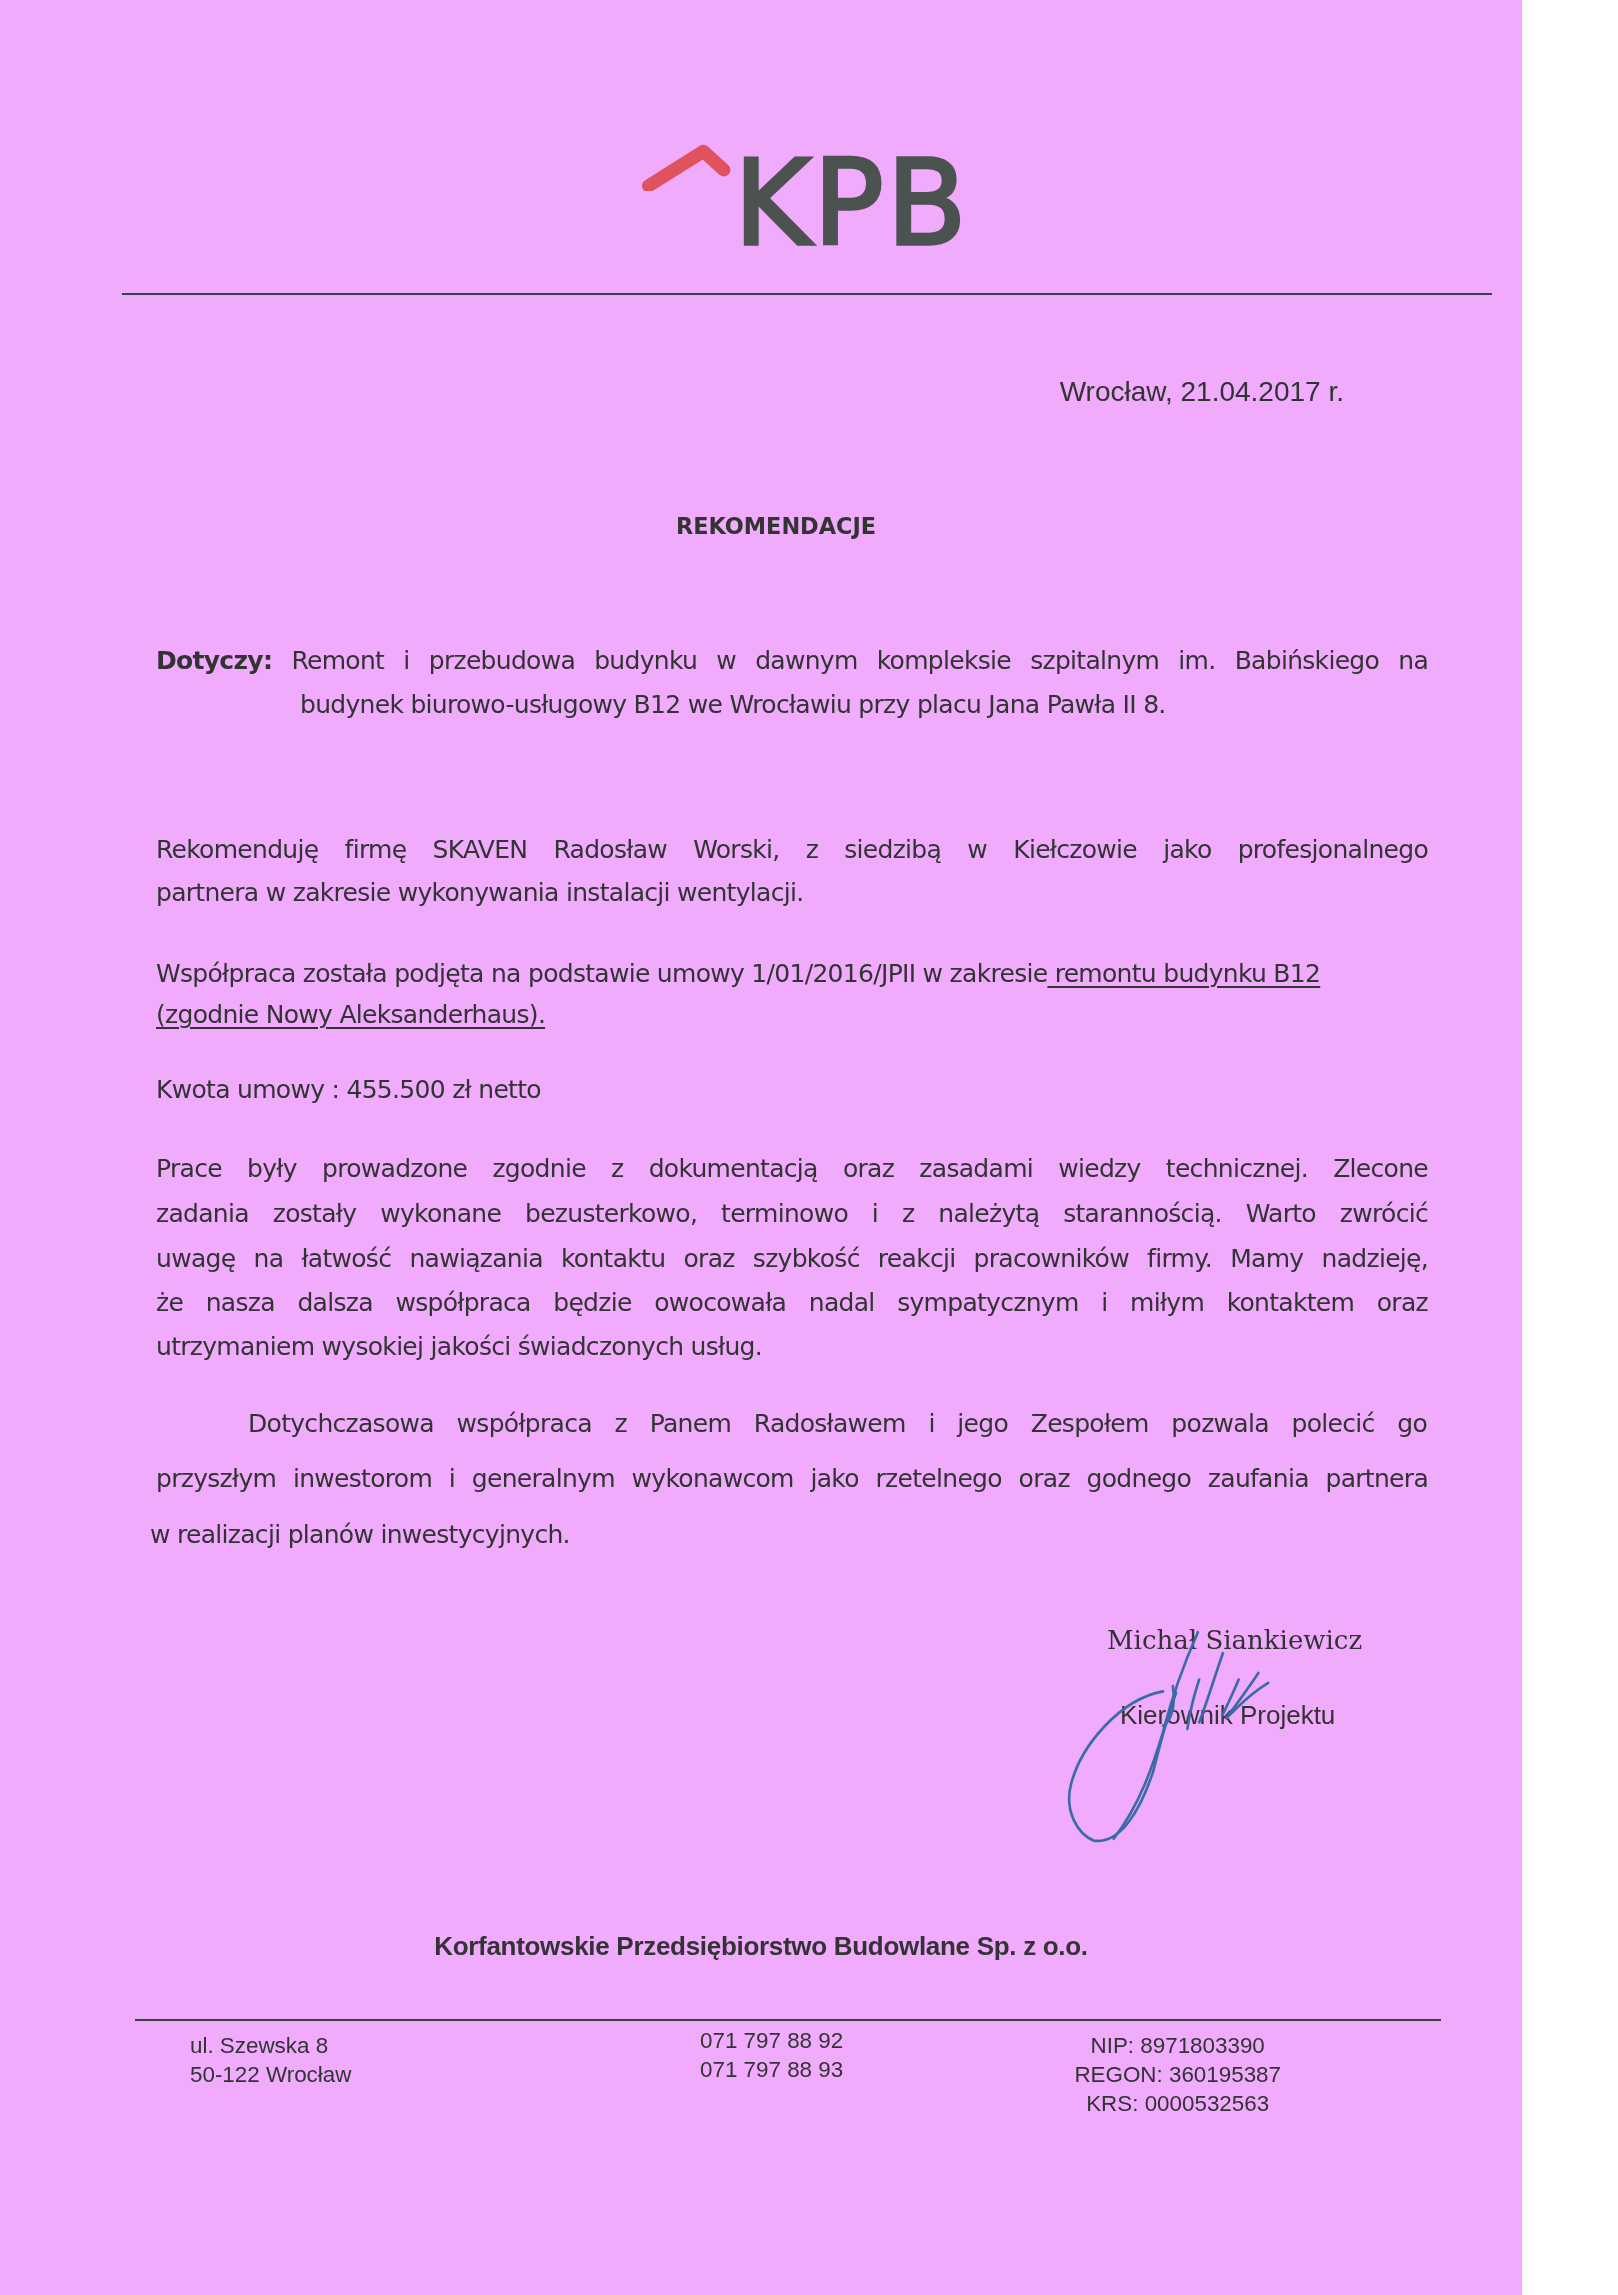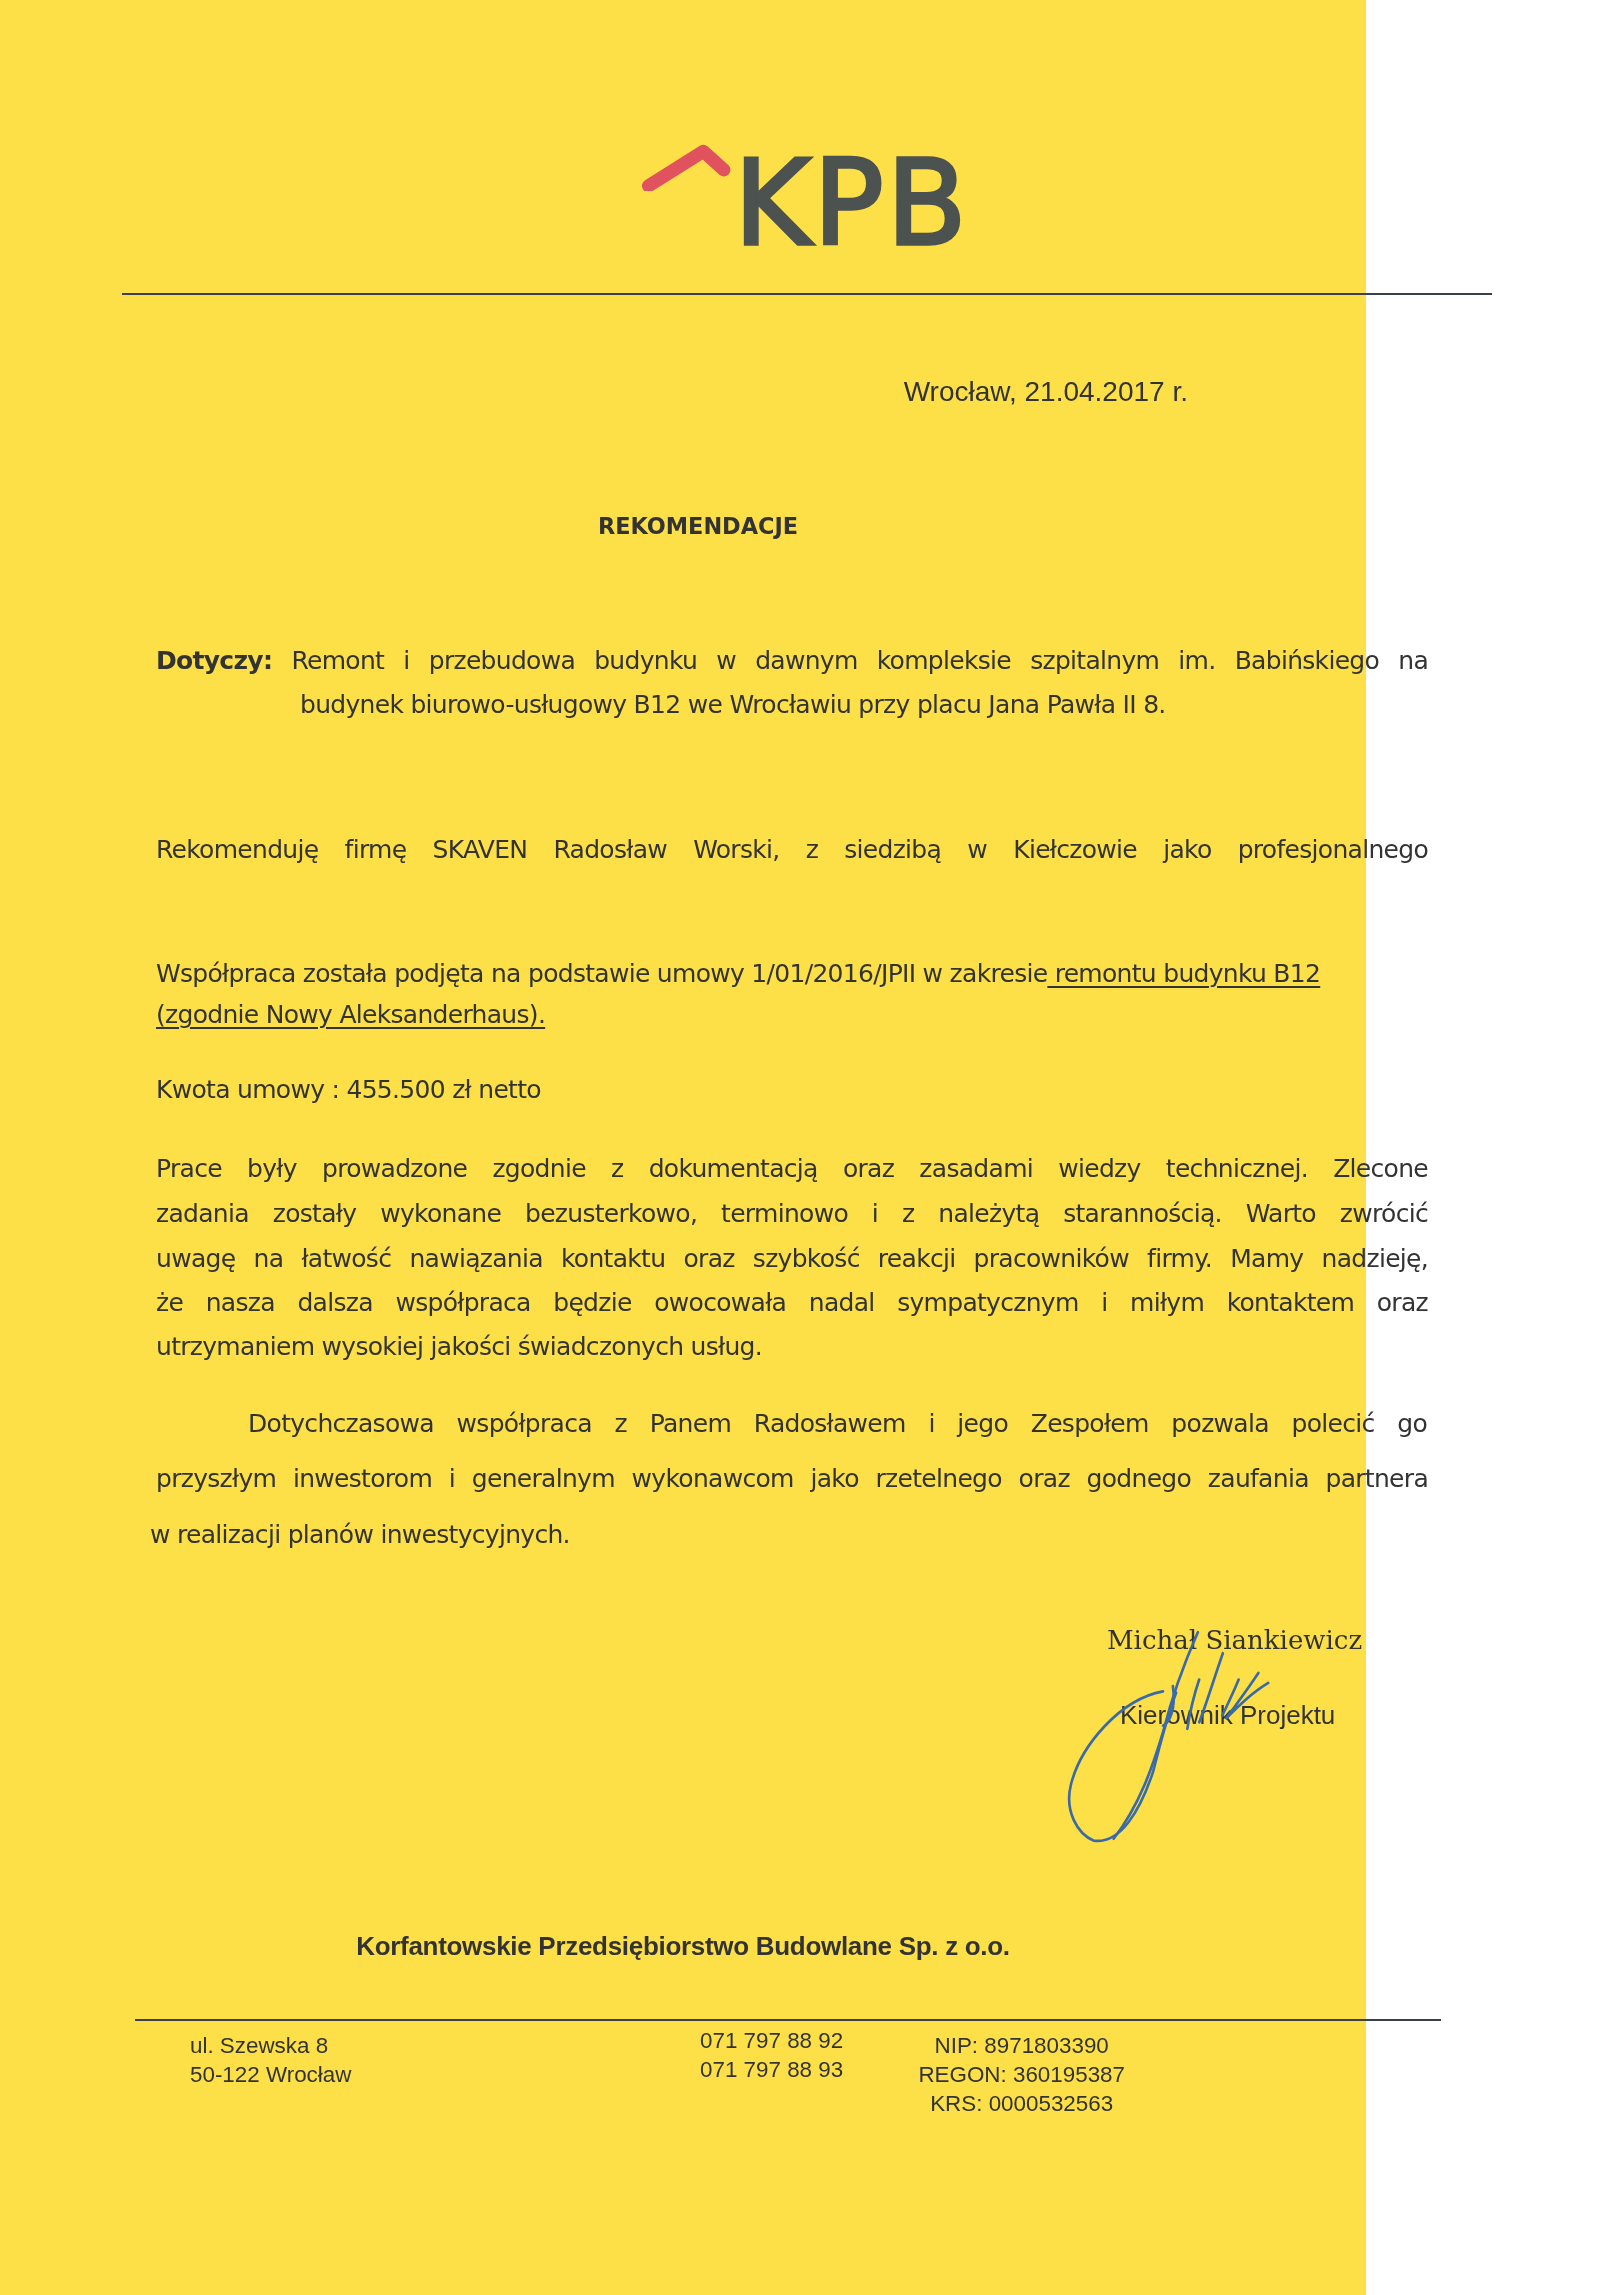--- a/index.html
+++ b/index.html
@@ -1,17 +1,17 @@
 <!DOCTYPE html>
 <html style="font-size:10.5px"><head>
   <meta charset="utf-8">
   <style>
     html, body { margin: 0; padding: 0; background: #ffffff; }
     body { width: 1618px; height: 2295px; position: relative; overflow: hidden; }
-    .page { position: absolute; left: 0; top: 0; width: 1366px; height: 2295px; background: #fde047; }
+    .page { position: absolute; left: 0; top: 0; width: 1522px; height: 2295px; background: #f0abfc; }
 
     
     .logo { position: absolute; left: 642px; top: 125px; width: 316px; height: 145px; }
     .logo-text {
       position: absolute; left: 92px; top: 20px;
       font-family: "DejaVu Sans", sans-serif; font-size: 117px; font-weight: normal;
       letter-spacing: 2.6px; color: #4b5250; line-height: 1;
       -webkit-text-stroke: 3.3px #4b5250;
     }
     .logo-roof { position: absolute; left: 0; top: 0; }
@@ -83,20 +83,21 @@
 
   <div class="title">REKOMENDACJE</div>
 
   <div class="line body-text justify" style="top:646px;">
     <span class="subject-label">Dotyczy:</span>
     <span>Remont i przebudowa budynku w dawnym kompleksie szpitalnym im. Babińskiego na</span>
   </div>
   <div class="line body-text" style="top:690px; left:300px;">budynek biurowo-usługowy B12 we Wrocławiu przy placu Jana Pawła II 8.</div>
 
   <div class="line body-text justify" style="top:835px;">Rekomenduję firmę SKAVEN Radosław Worski, z siedzibą w Kiełczowie jako profesjonalnego</div>
+  <div class="line body-text" style="left:156px; top:878px;">partnera w zakresie wykonywania instalacji wentylacji.</div>
 
   <div class="line body-text" style="left:156px; top:959px;">
     <span>Współpraca została podjęta na podstawie umowy 1/01/2016/JPII w zakresie</span><span class="u"> remontu budynku  B12</span>
   </div>
   <div class="line body-text" style="left:156px; top:1000px;">
     <span class="u">(zgodnie Nowy Aleksanderhaus).</span>
   </div>
 
   <div class="line body-text" style="left:156px; top:1075px;">Kwota umowy : 455.500 zł netto</div>
 

